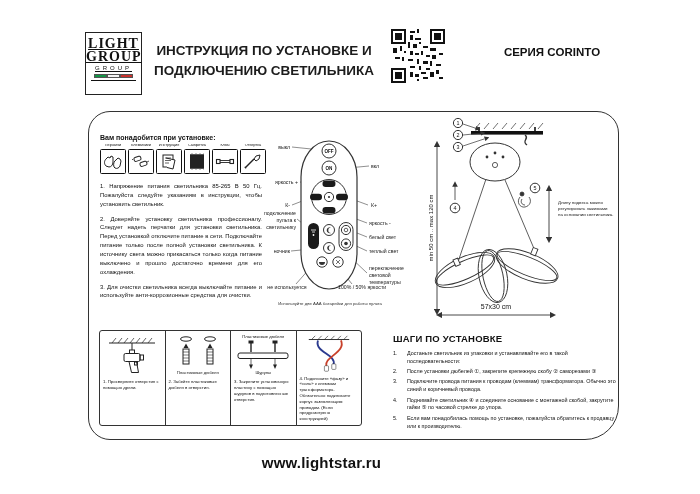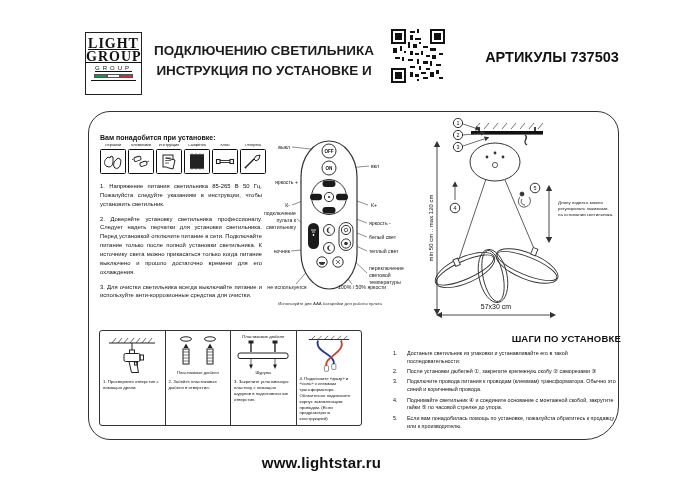--- a/index.html
+++ b/index.html
@@ -32,21 +32,21 @@
   
   .lnote{position:absolute;font-size:4.4px;line-height:1.35;color:#1a1a1a;}
   
   .panels{display:flex;}
   .panel{width:66.5px;box-sizing:border-box;border:1px solid #333;margin-left:-1px;padding:3px 3px;background:#fff;display:flex;flex-direction:column;align-items:center;}
   .panel:first-child{margin-left:0;border-radius:3px 0 0 3px;}
   .panel:last-child{border-radius:0 3px 3px 0;}
   .pcap{font-size:4.3px;line-height:1.35;text-align:left;width:100%;margin-top:3px;}
   .plab{font-size:4.2px;text-align:center;line-height:1;margin:1px 0;}
   
-  .steps-heading{font-weight:bold;font-size:9.5px;margin-bottom:6px;letter-spacing:.2px;text-align:right;}
+  .steps-heading{font-weight:bold;font-size:9.5px;margin-bottom:6px;letter-spacing:.2px;}
   .step{display:flex;font-size:5.4px;line-height:1.45;margin-bottom:2.5px;}
   .step .n{width:14px;flex:none;}
   .footer{font-weight:bold;font-size:15px;text-align:center;letter-spacing:.2px;}
   svg text{font-family:"Liberation Sans",sans-serif;}
 </style>
 </head>
 <body>
 
 <div class="abs logo" style="left:85px;top:32px;width:57px;height:63px;">
   <div class="l1">LIGHT</div>
@@ -54,42 +54,42 @@
   <div class="grp">GROUP</div>
   <div class="flag">
     <span style="background:#159447;"></span>
     <span style="background:#f4f4f4;"></span>
     <span style="background:#c8332e;"></span>
   </div>
   <div class="rule"></div>
 </div>
 
 <div class="abs title" style="left:135px;top:41px;width:258px;">
+  <div>ИНСТРУКЦИЯ ПО УСТАНОВКЕ И</div>
   <div>ПОДКЛЮЧЕНИЮ СВЕТИЛЬНИКА</div>
-  <div>ИНСТРУКЦИЯ ПО УСТАНОВКЕ И</div>
 </div>
 
 <div class="abs" style="left:391px;top:29px;width:54px;height:54px;">
   <svg width="54" height="54" viewBox="0 0 25 25" shape-rendering="crispEdges">
     <rect x="0" y="0" width="25" height="25" fill="#fff"></rect>
     <rect x="0" y="0" width="7" height="7" fill="#111"></rect>
       <rect x="1" y="1" width="5" height="5" fill="#fff"></rect>
       <rect x="2" y="2" width="3" height="3" fill="#111"></rect>
     <rect x="18" y="0" width="7" height="7" fill="#111"></rect>
       <rect x="19" y="1" width="5" height="5" fill="#fff"></rect>
       <rect x="20" y="2" width="3" height="3" fill="#111"></rect>
     <rect x="0" y="18" width="7" height="7" fill="#111"></rect>
       <rect x="1" y="19" width="5" height="5" fill="#fff"></rect>
       <rect x="2" y="20" width="3" height="3" fill="#111"></rect>
     <path fill="#111" d="M9 1h2v1H9zM12 0h1v2h-1zM9 3h1v2H9zM11 4h3v1h-3zM8 6h1v3H8zM10 7h2v2h-2zM13 6h1v1h-1zM15 8h2v1h-2zM18 9h3v1h-3zM1 9h2v2H1zM4 8h1v2H4zM6 10h1v1H6zM9 10h1v2H9zM11 11h2v1h-2zM14 10h1v2h-1zM16 12h2v1h-2zM19 12h2v2h-2zM22 11h2v1h-2zM2 13h2v1H2zM5 13h1v2H5zM8 14h2v1H8zM12 14h1v2h-1zM15 15h2v1h-2zM18 15h1v2h-1zM21 16h2v1h-2zM9 17h2v1H9zM13 17h1v2h-1zM16 18h2v1h-2zM9 20h1v2H9zM11 21h2v1h-2zM14 20h2v1h-2zM18 20h2v2h-2zM21 19h1v2h-1zM22 22h2v1h-2zM15 22h2v1h-2zM12 23h1v1h-1z"></path>
   </svg>
 </div>
 
 <div class="abs" style="left:452px;top:46px;width:200px;">
-  <div class="articles">АРТИКУЛЫ 737503</div>
+  <div class="series">СЕРИЯ CORINTO</div>
 </div>
 
 <div class="abs mainbox" style="left:88px;top:111px;width:529px;height:327px;"></div>
 
 <div class="abs tools-heading" style="left:100px;top:134px;">Вам понадобится при установке:</div>
 <div class="abs tools" style="left:100px;top:144px;">
   <div class="tool">
     <div class="tlabel">Перчатки</div>
     <div class="tbox">
       <svg width="20" height="17" viewBox="0 0 20 17" fill="none" stroke="#222" stroke-width="1">

